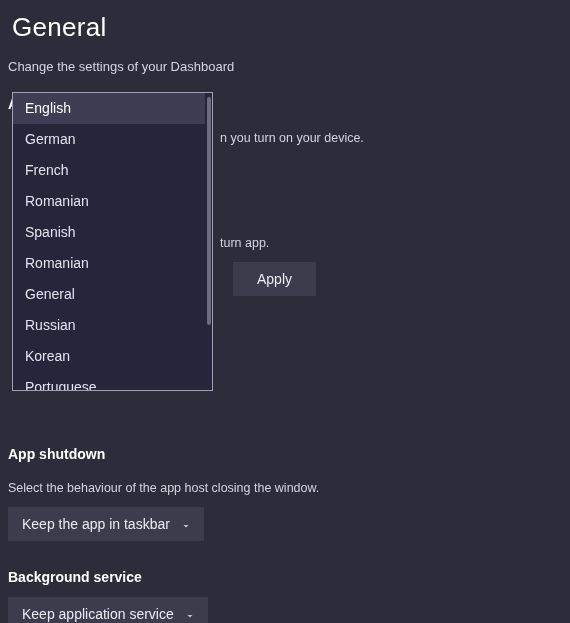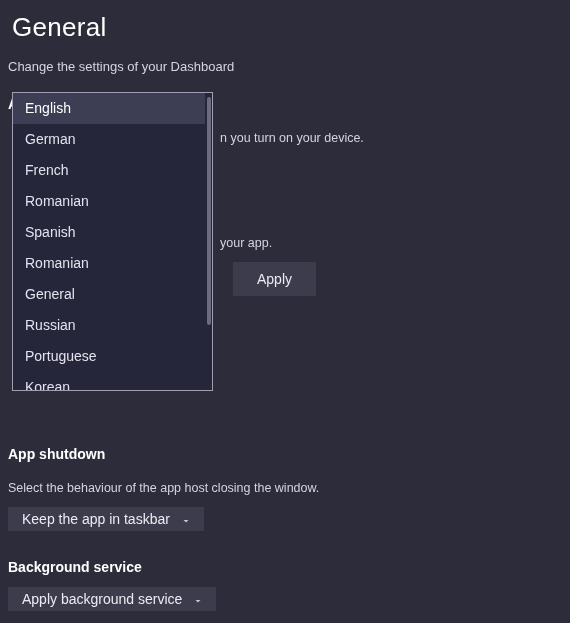--- a/index.html
+++ b/index.html
@@ -55,21 +55,21 @@
     color:#eceaf3;
     border:none;
     height:34px;
     padding:0 24px;
     font-size:14px;
     cursor:pointer;
   }
   .select{
     background:#3c3c4c;
     color:#eceaf3;
-    height:24px;
+    height:34px;
     display:inline-flex;
     align-items:center;
     padding:0 12px 0 14px;
     font-size:14px;
     cursor:pointer;
     gap:10px;
   }
   .select .chev{
     width:12px;height:12px;display:inline-block;position:relative;top:1px;
   }
@@ -118,21 +118,21 @@
 
 <div class="page">
   <h1 class="title">General</h1>
   <div class="subtitle">Change the settings of your Dashboard</div>
 
   <div class="section">
     <div class="section-heading">App launch</div>
     <div class="section-desc" style="padding-left:212px;">n you turn on your device.</div>
     <div style="height:70px"></div>
 
-    <div class="section-desc" style="padding-left:212px;">your app.</div>
+    <div class="section-desc" style="padding-left:212px;">turn app.</div>
     <div class="host-row" style="padding-left:225px;">
       <button class="btn">Apply</button>
     </div>
     <div class="spacer-launch"></div>
   </div>
 
   <div class="section" style="margin-top:0;">
     <div class="section-heading">App shutdown</div>
     <div class="section-desc">Select the behaviour of the app host closing the window.</div>
     <div style="height:10px"></div>
@@ -143,37 +143,37 @@
             <path d="M7 10l5 5 5-5z"></path>
           </svg>
       </span>
     </div>
   </div>
 
   <div class="section" style="margin-top:28px;">
     <div class="section-heading">Background service</div>
     <div style="height:12px"></div>
     <div class="select">
-      <span>Apply background service</span>
+      <span>Keep application service</span>
       <span class="chev">
         <svg viewBox="0 0 24 24">
             <path d="M7 10l5 5 5-5z"></path>
           </svg>
       </span>
     </div>
   </div>
 </div>
 
 <div class="dropdown">
   <div class="dd-inner" id="dd-list">
       <div class="dd-item sel">English</div>
       <div class="dd-item">German</div>
       <div class="dd-item">French</div>
       <div class="dd-item">Romanian</div>
       <div class="dd-item">Spanish</div>
       <div class="dd-item">Romanian</div>
       <div class="dd-item">General</div>
       <div class="dd-item">Russian</div>
+      <div class="dd-item">Korean</div>
       <div class="dd-item">Portuguese</div>
-      <div class="dd-item">Korean</div>
     </div>
   <div class="dd-scrollbar"></div>
 </div>
 
 </body></html>

